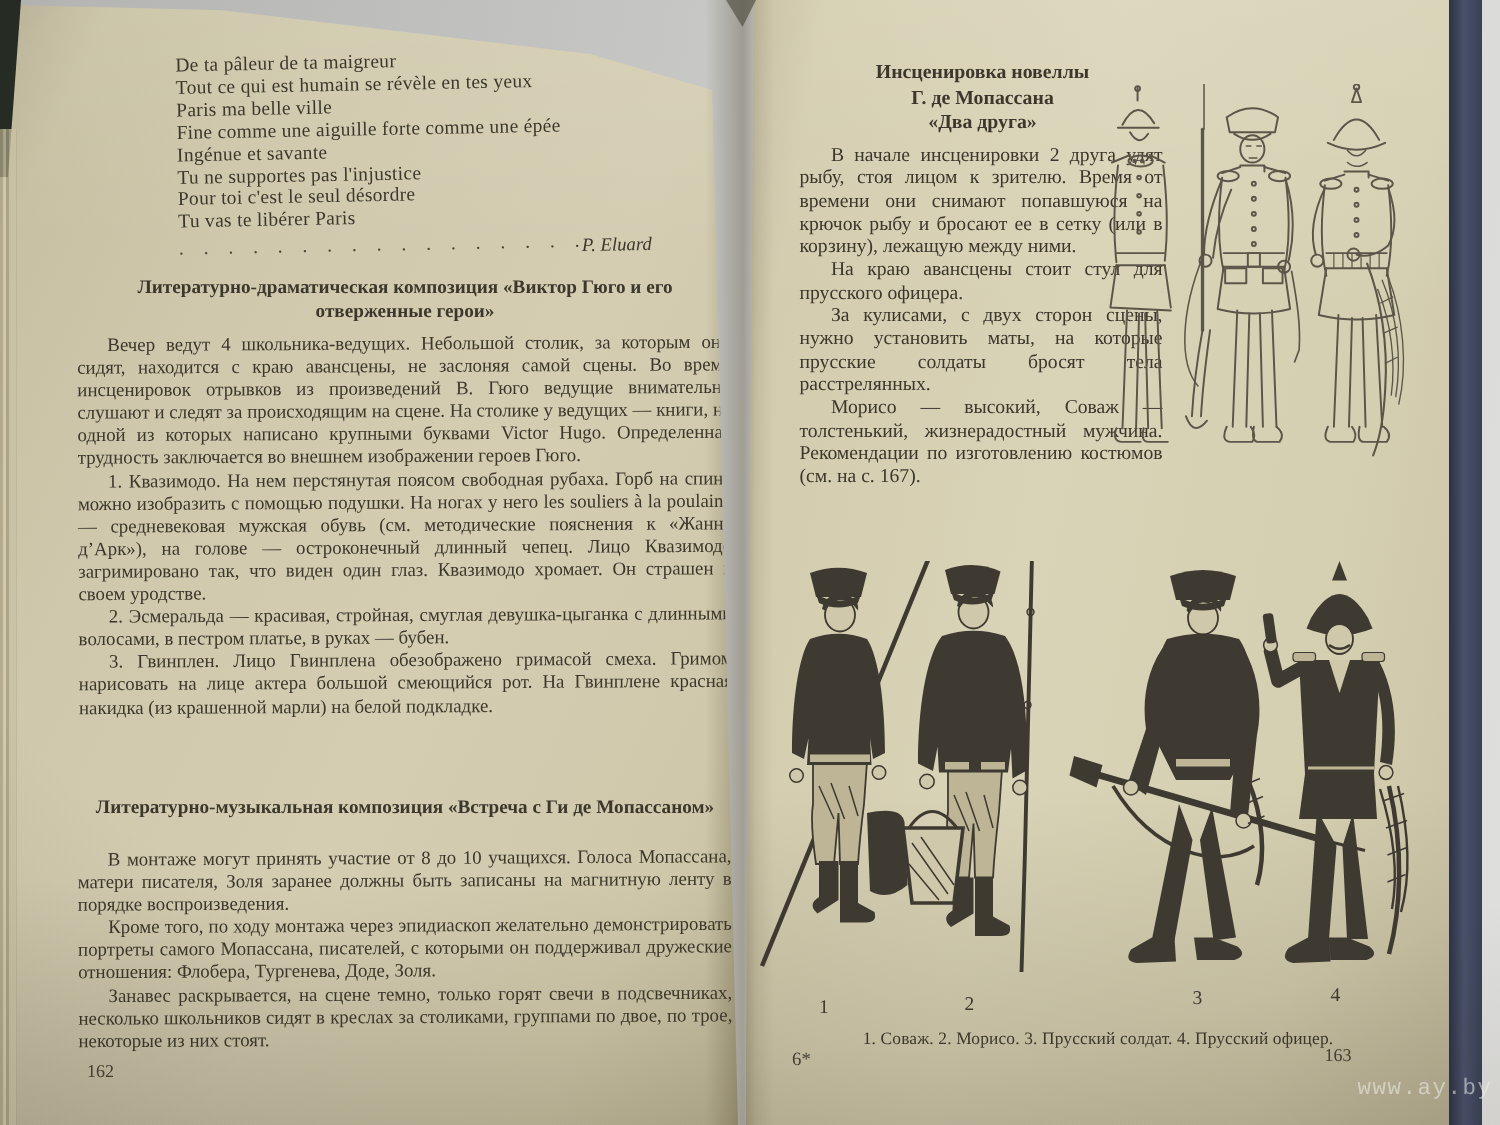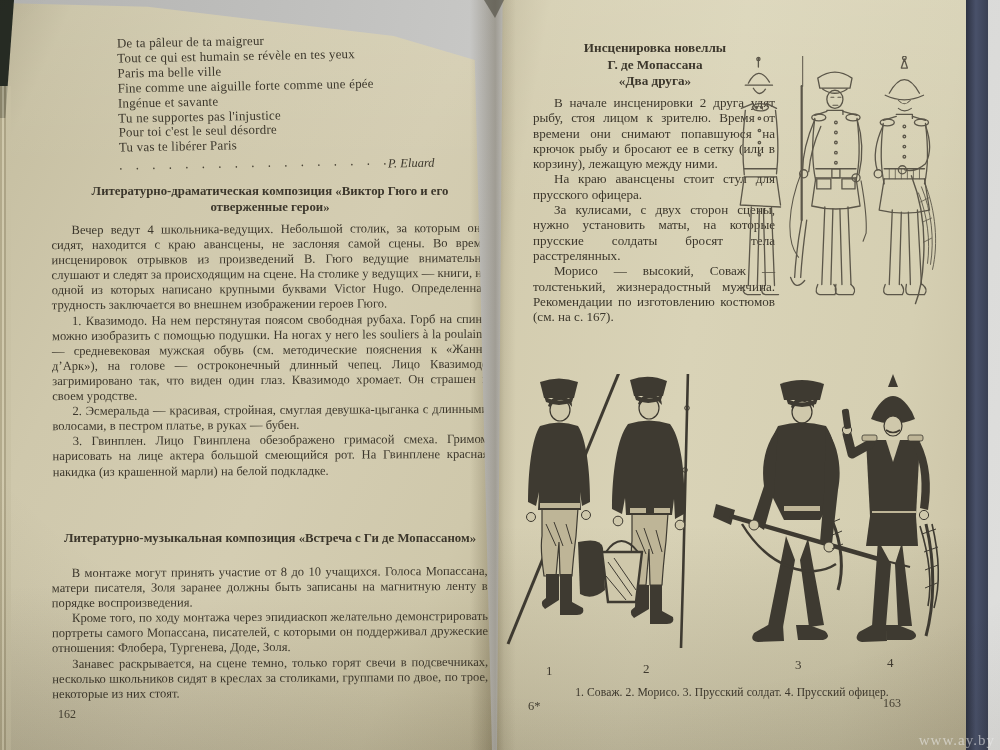--- a/index.html
+++ b/index.html
@@ -55,21 +55,21 @@
   .pn-left{left:58px;top:707px;}
   
   .h-right{left:36px;top:40px;width:244px;text-align:center;font-weight:bold;font-size:13.2px;line-height:16.5px;}
   .body-right{left:36px;top:95px;width:242px;font-size:13.1px;line-height:15.3px;text-align:justify;}
   .illo-top{left:242px;top:56px;width:224px;height:302px;}
   .illo-bottom{left:5px;top:374px;width:460px;height:286px;}
   .fig-num{font-size:13px;color:#3e392e;}
   .caption{left:68px;top:686px;width:334px;text-align:center;font-size:11.6px;letter-spacing:.1px;}
   .sig{left:31px;top:699px;font-size:12.5px;}
   .pn-right{left:386px;top:696px;}
-  .watermark{right:5px;bottom:1px;font-family:Liberation Serif, serif;
+  .watermark{right:5px;bottom:16px;font-family:Liberation Mono, monospace;
     font-size:15px;letter-spacing:1px;color:rgba(238,238,238,.55);margin-left:29px;}
 </style>
 </head>
 <body>
 
 <div class="abs page-left">
   <div class="abs poem">
     <div>De ta pâleur de ta maigreur</div>
     <div>Tout ce qui est humain se révèle en tes yeux</div>
     <div>Paris ma belle ville</div>

